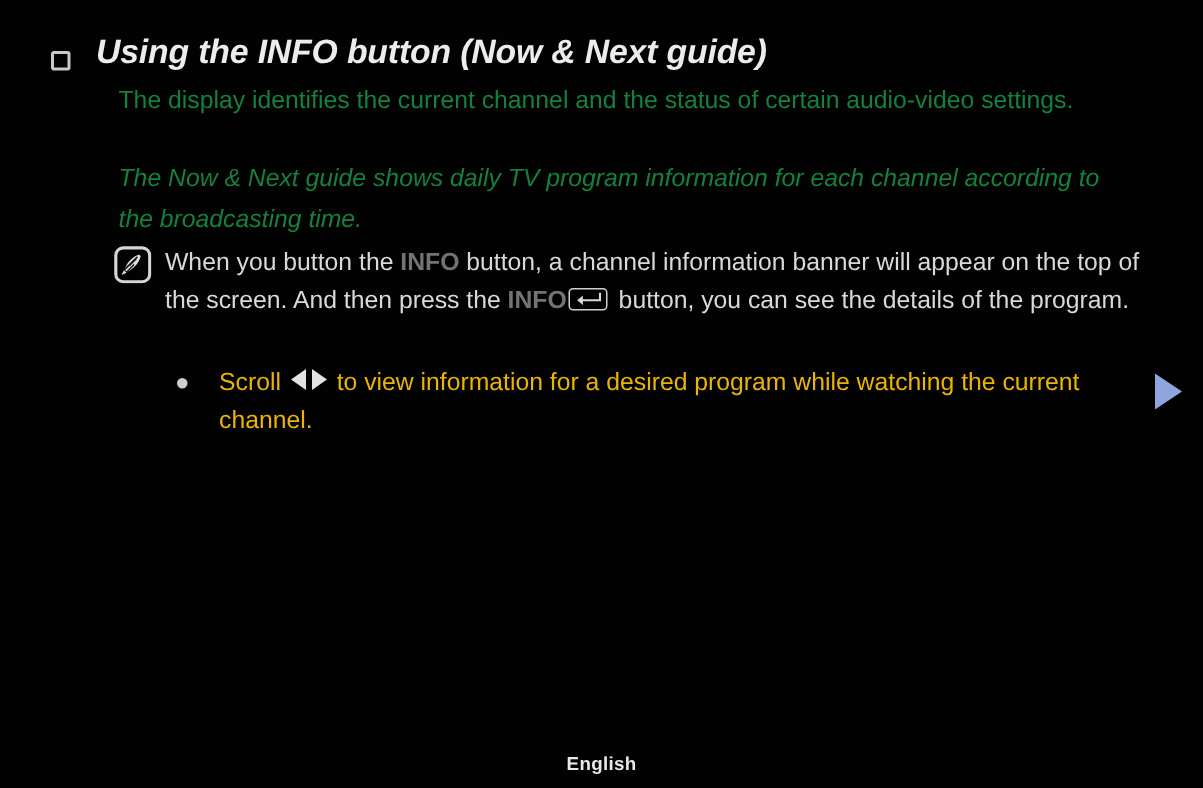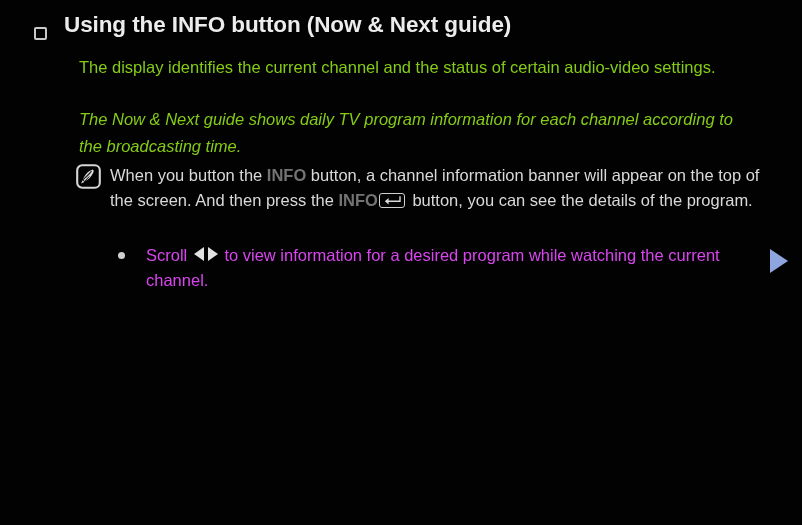--- a/index.html
+++ b/index.html
@@ -22,24 +22,25 @@
     left: 0; top: 0;
     width: 802px;
     height: 525px;
     background: #020202;
   }
 
   
   .title-row {
     position: absolute;
     left: 34px;
-    top: 10px;
+    top: 20px;
     width: 720px;
     display: flex;
-    align-items: flex-end;
+    align-items: center;
+    font-style: italic;
   }
   .sq-bullet {
     width: 13px;
     height: 13px;
     border: 2px solid #c9c9c9;
     border-radius: 2px;
     margin-top: 10px;
     margin-right: 17px;
     flex: 0 0 auto;
     box-sizing: border-box;
@@ -53,21 +54,21 @@
     white-space: nowrap;
   }
 
   
   .para {
     position: absolute;
     left: 79px;
     width: 672px;
     font-size: 16.5px;
     line-height: 26.5px;
-    color: #84cc16;
+    color: #15803d;
   }
   #para-1 { top: 54px; }
   #para-2 { top: 106px; font-style: italic; }
 
   
   .note-block {
     position: absolute;
     left: 76px;
     top: 163px;
     width: 690px;
@@ -117,21 +118,21 @@
     height: 7px;
     border-radius: 50%;
     background: #cfcfcf;
     flex: 0 0 auto;
     margin-top: 9px;
     margin-right: 21px;
   }
   .sub-bullet-text {
     font-size: 16.5px;
     line-height: 24.5px;
-    color: #d946ef;
+    color: #eab308;
     width: 610px;
   }
   .tri-left, .tri-right {
     display: inline-block;
     width: 0; height: 0;
     vertical-align: 0px;
     margin: 0 2px;
   }
   .tri-left {
     border-top: 7px solid transparent;
@@ -204,14 +205,17 @@
     </span>
   </div>
 
   <div class="sub-bullet-row">
     <span class="dot-bullet"></span>
     <span class="sub-bullet-text"><span>Scroll </span><span class="tri-left"></span><span class="tri-right"></span><span> to view information for a desired program while watching the current channel.</span></span>
   </div>
 
   <div class="nav-arrow"></div>
 
+  <div class="footer">
+    <span class="footer-label">English</span>
+  </div>
 
 </div>
 
 </body></html>

